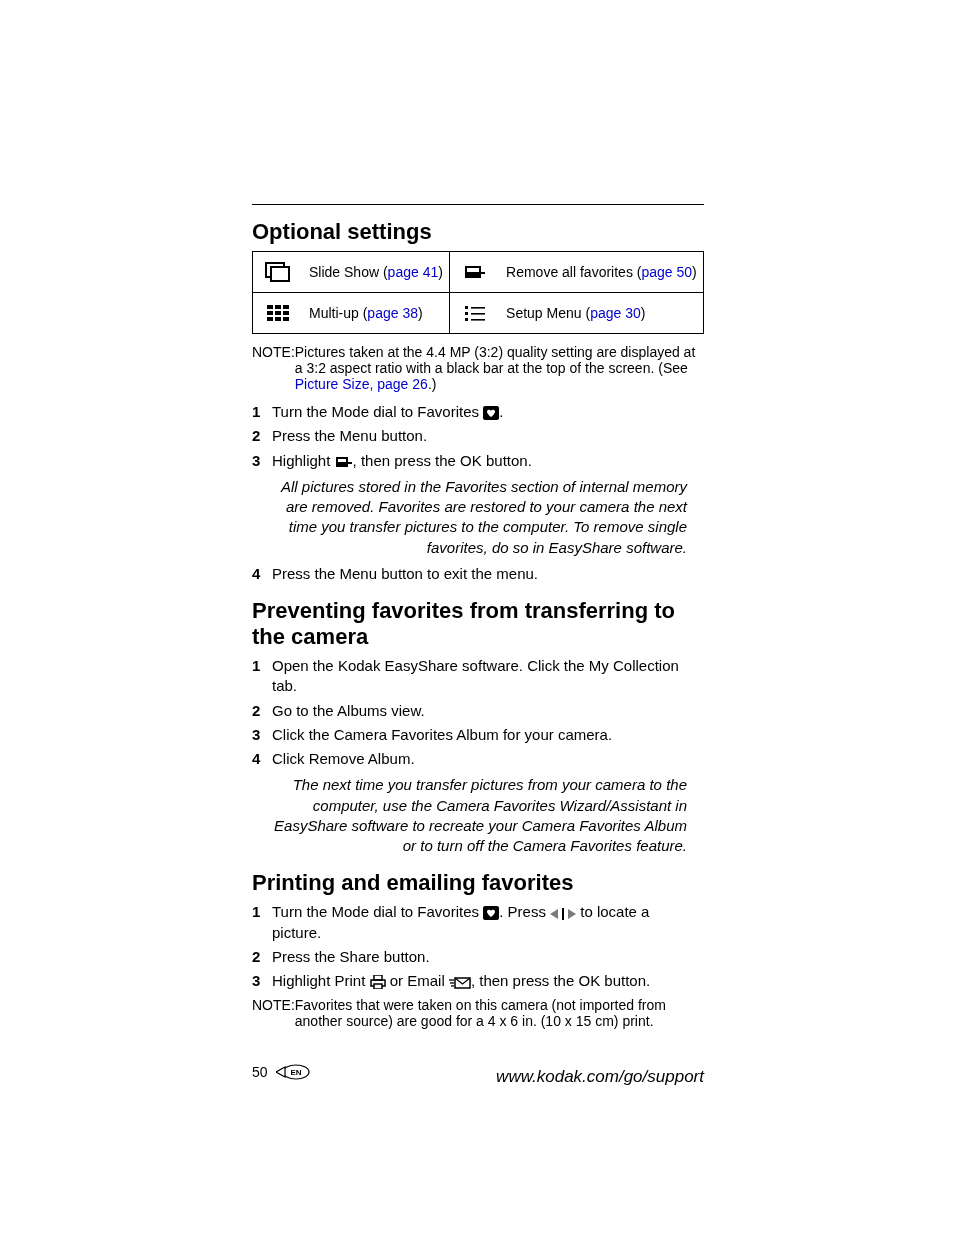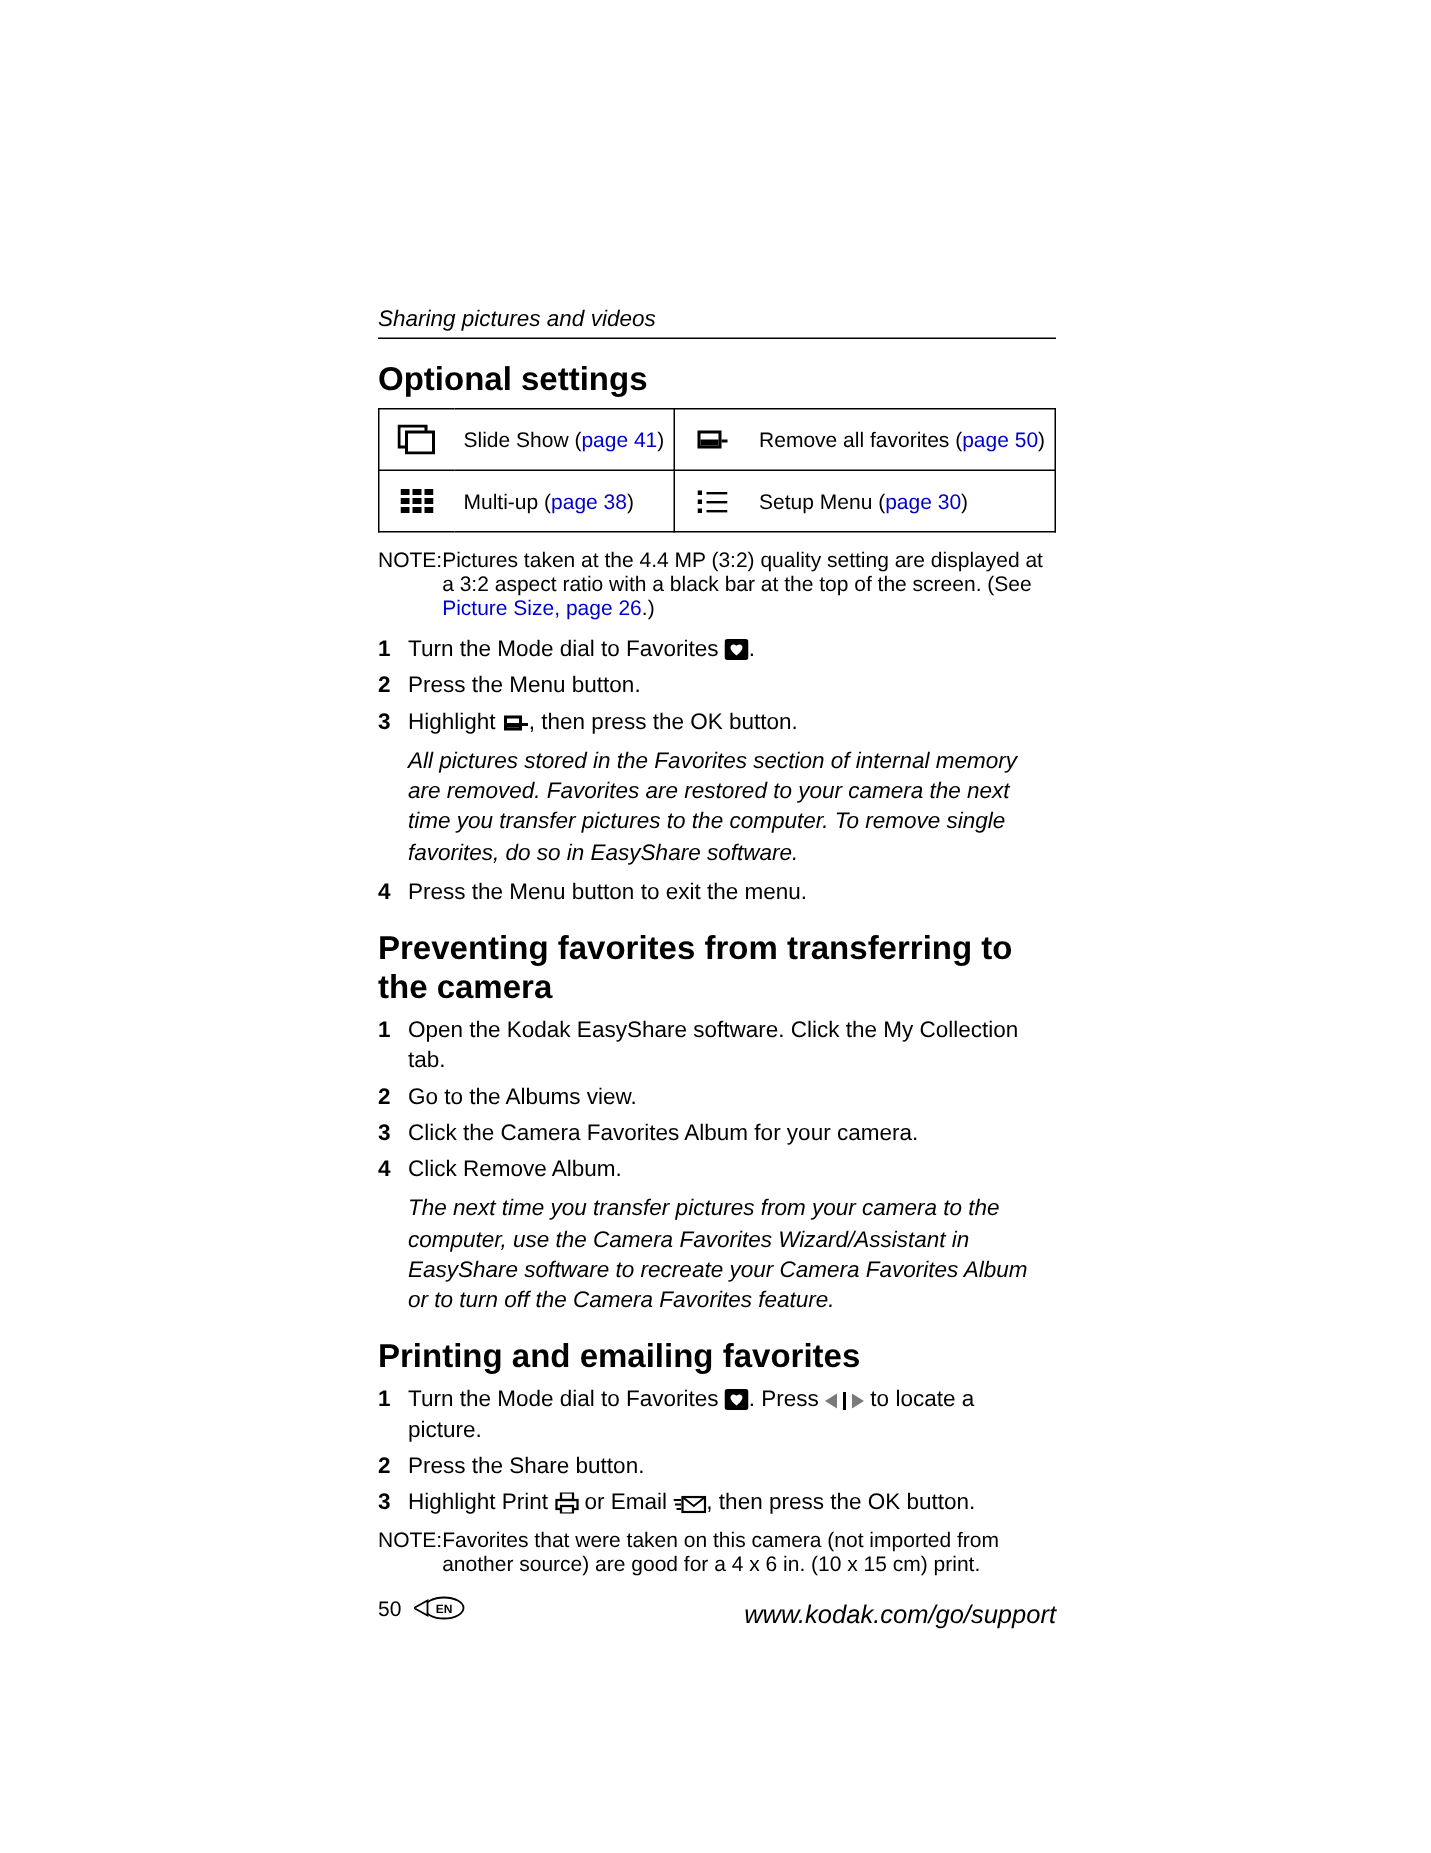--- a/index.html
+++ b/index.html
@@ -84,20 +84,21 @@
     position: absolute;
     left: 0;
     top: 0;
     font-weight: 700;
   }
   .result {
     font-style: italic;
     margin: 6px 0 6px 20px;
     font-size: 15px;
     line-height: 1.35;
+    text-align: right;
   }
   .inline-icon {
     display: inline-block;
     vertical-align: -3px;
   }
   .footer {
     position: absolute;
     bottom: 148px;
     left: 252px;
     right: 250px;
@@ -117,21 +118,20 @@
     display: inline-flex;
     align-items: center;
   }
   svg { display: block; }
 </style>
 </head>
 <body>
 
 <div class="page">
 
-  <div class="running-head">Sharing pictures and videos</div>
   <hr class="rule">
 
   <h2>Optional settings</h2>
 
   <table class="opt">
     <tbody>
         <tr>
       <td class="iconcell">
         <span class="inline-icon" style="margin:0 auto;">
           <svg width="26" height="20">

